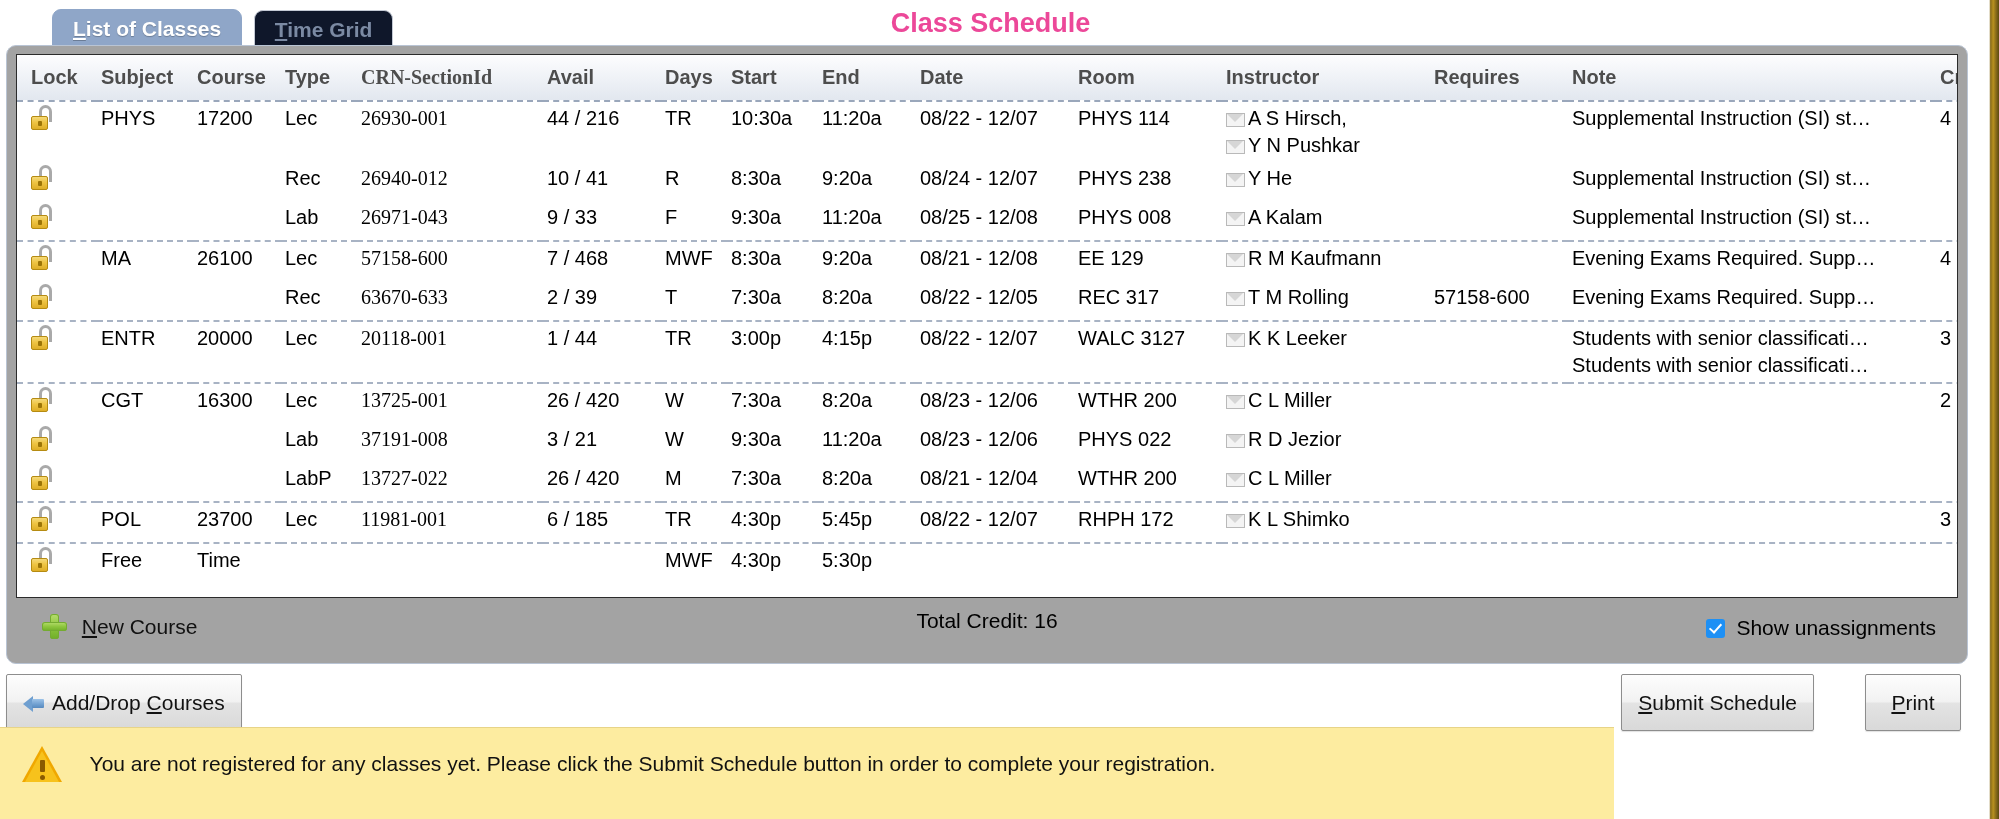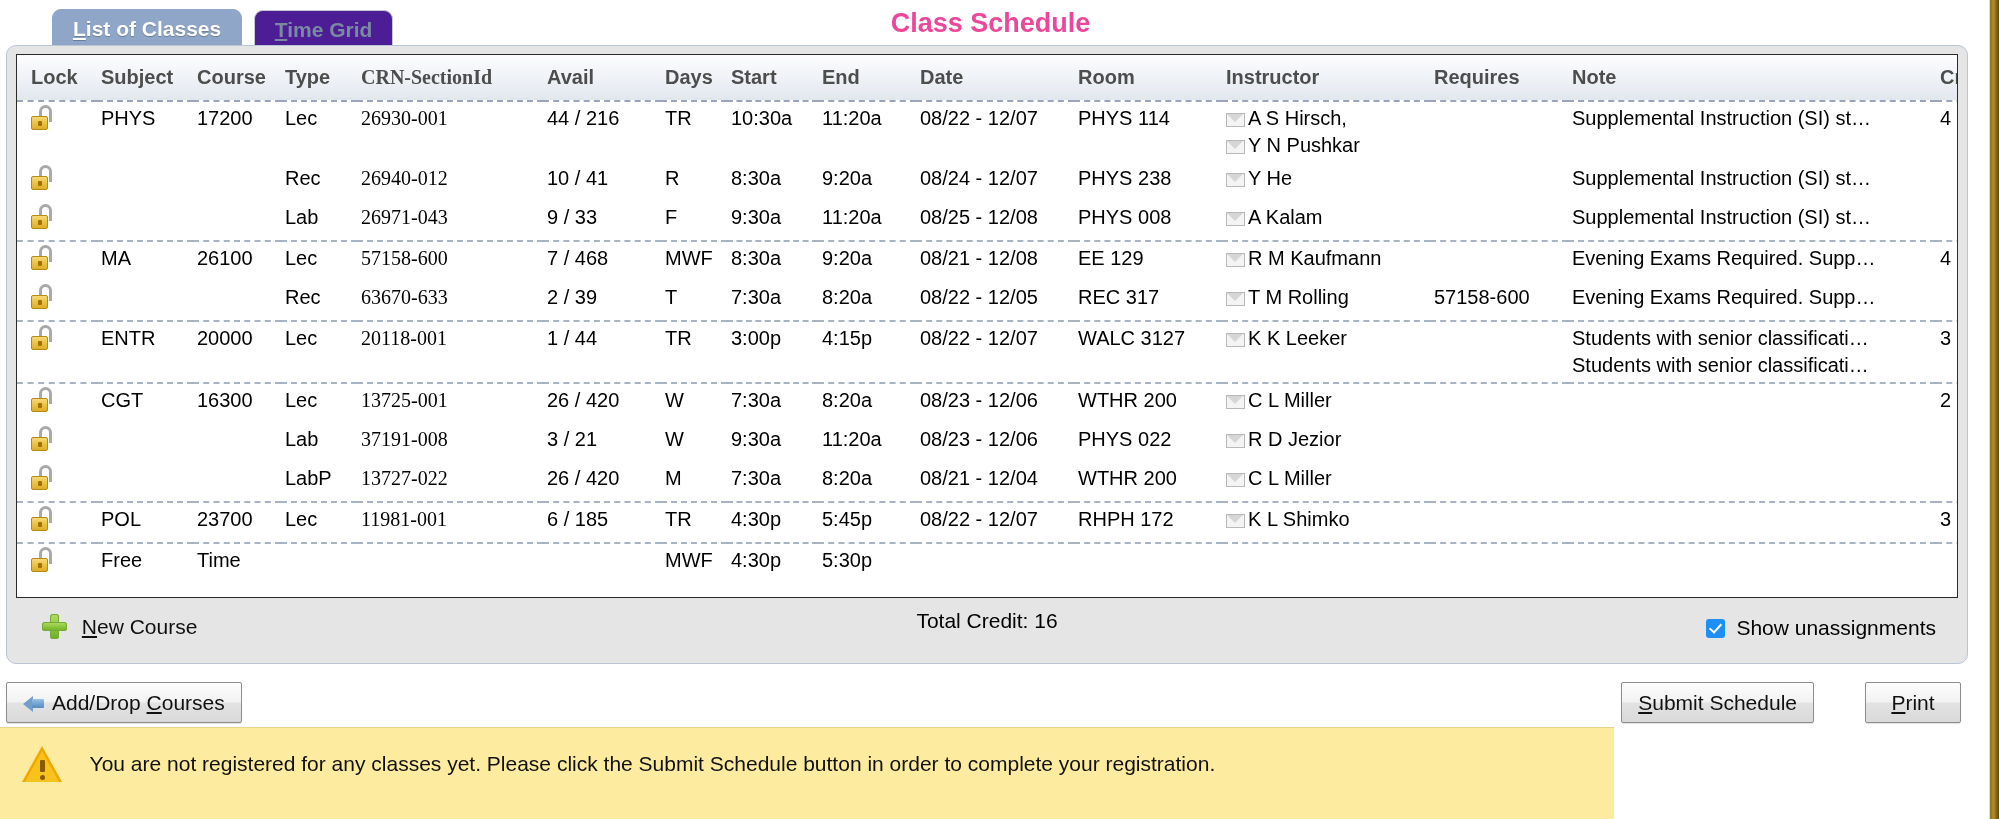--- a/index.html
+++ b/index.html
@@ -58,21 +58,21 @@
     line-height: 1.1;
     margin-left: 30px;
   }
   .tab-active {
     background: #8fa6c8;
     color: #ffffff;
     border: 1px solid #8fa6c8;
     text-shadow: 0 1px 1px rgba(0,0,0,0.25);
   }
   .tab-inactive {
-    background: #4c1d95;
+    background: #0f172a;
     color: #7b8aa3;
     border: 1px solid #c3c9d4;
     border-bottom: none;
     margin-left: 6px;
   }
   .tab u { text-underline-offset: 2px; }
 
   .page-title {
     position: absolute;
     left: 0; right: 0;
@@ -86,21 +86,21 @@
 
   
   .panel {
     position: absolute;
     top: 45px;
     left: 6px;
     width: 1962px;
     height: 619px;
     border: 1px solid #b9c4d4;
     border-radius: 10px;
-    background: #e5e5e5;
+    background: #a3a3a3;
     box-sizing: border-box;
     padding: 8px 9px 0 9px;
   }
 
   .grid-wrap {
     border: 1px solid #2b2b2b;
     box-sizing: border-box;
     width: 100%;
     height: 544px;
     overflow: hidden;
@@ -276,26 +276,25 @@
     width: 1981px;
     height: 52px;
   }
   .btn {
     display: inline-block;
     background: linear-gradient(to bottom, #fdfdfd 0%, #f2f2f2 48%, #e3e3e3 52%, #d9d9d9 100%);
     border: 1px solid #8d8d8d;
     border-radius: 2px;
     font-size: 21px;
     color: #111;
-    padding: 8px 16px;
+    padding: 16px 16px;
     box-sizing: border-box;
     line-height: 1.1;
     white-space: nowrap;
     box-shadow: 0 1px 1px rgba(0,0,0,0.12);
-    margin-top: 8px;
   }
   .btn-addrop {
     position: absolute;
     left: 6px; top: 2px;
   }
   .arrow-left {
     display: inline-block;
     width: 22px; height: 18px;
     position: relative;
     vertical-align: -3px;

